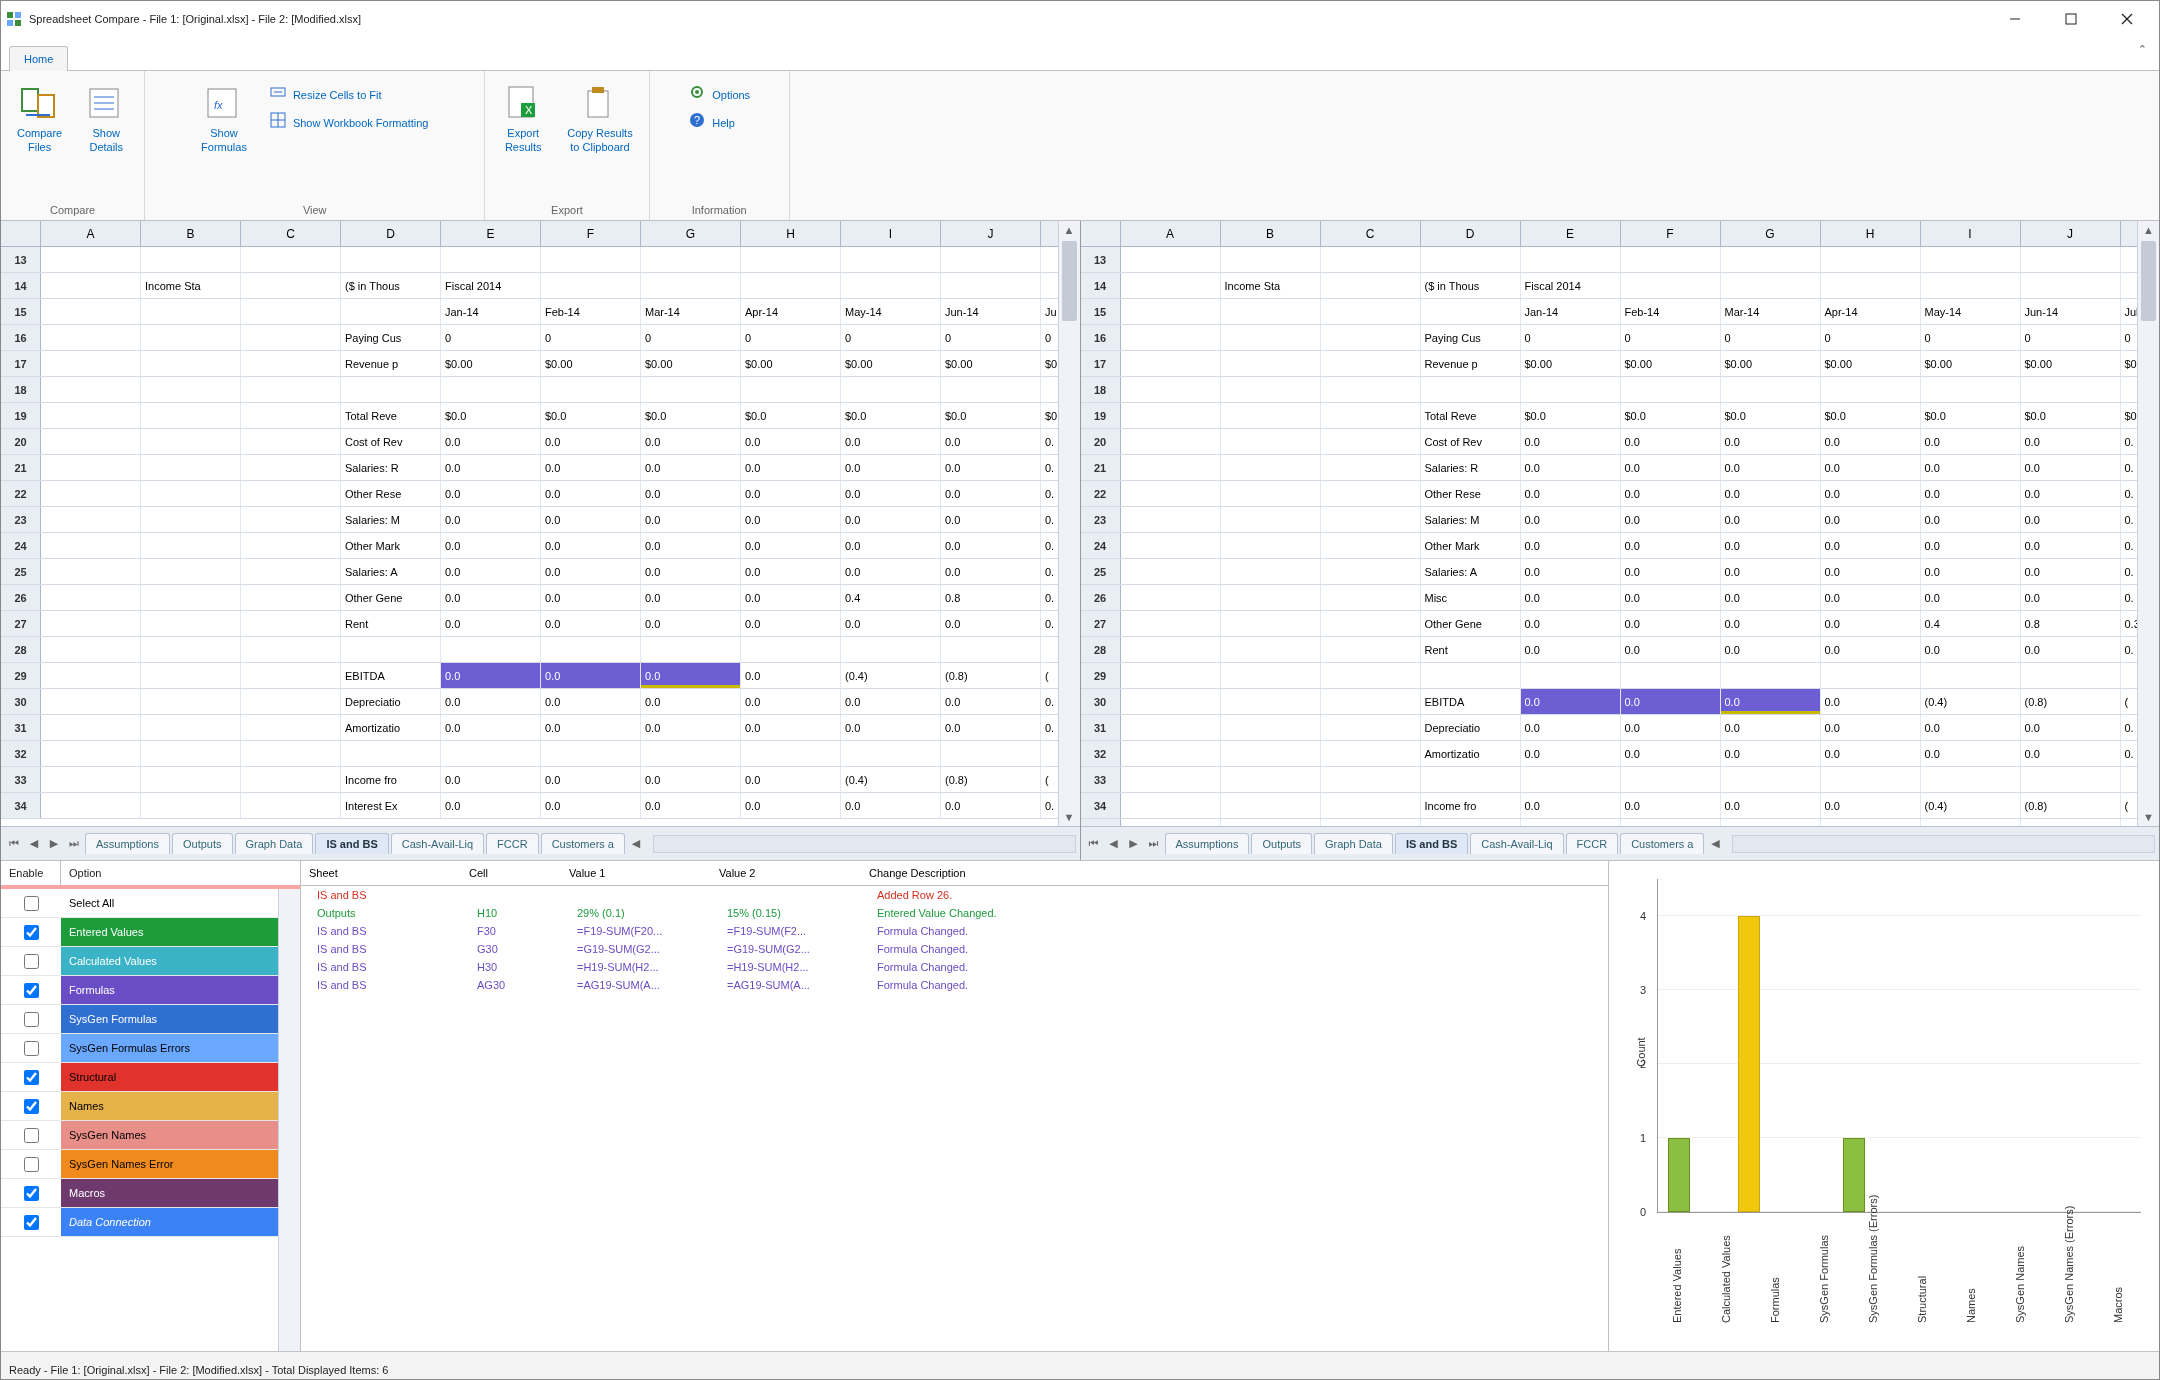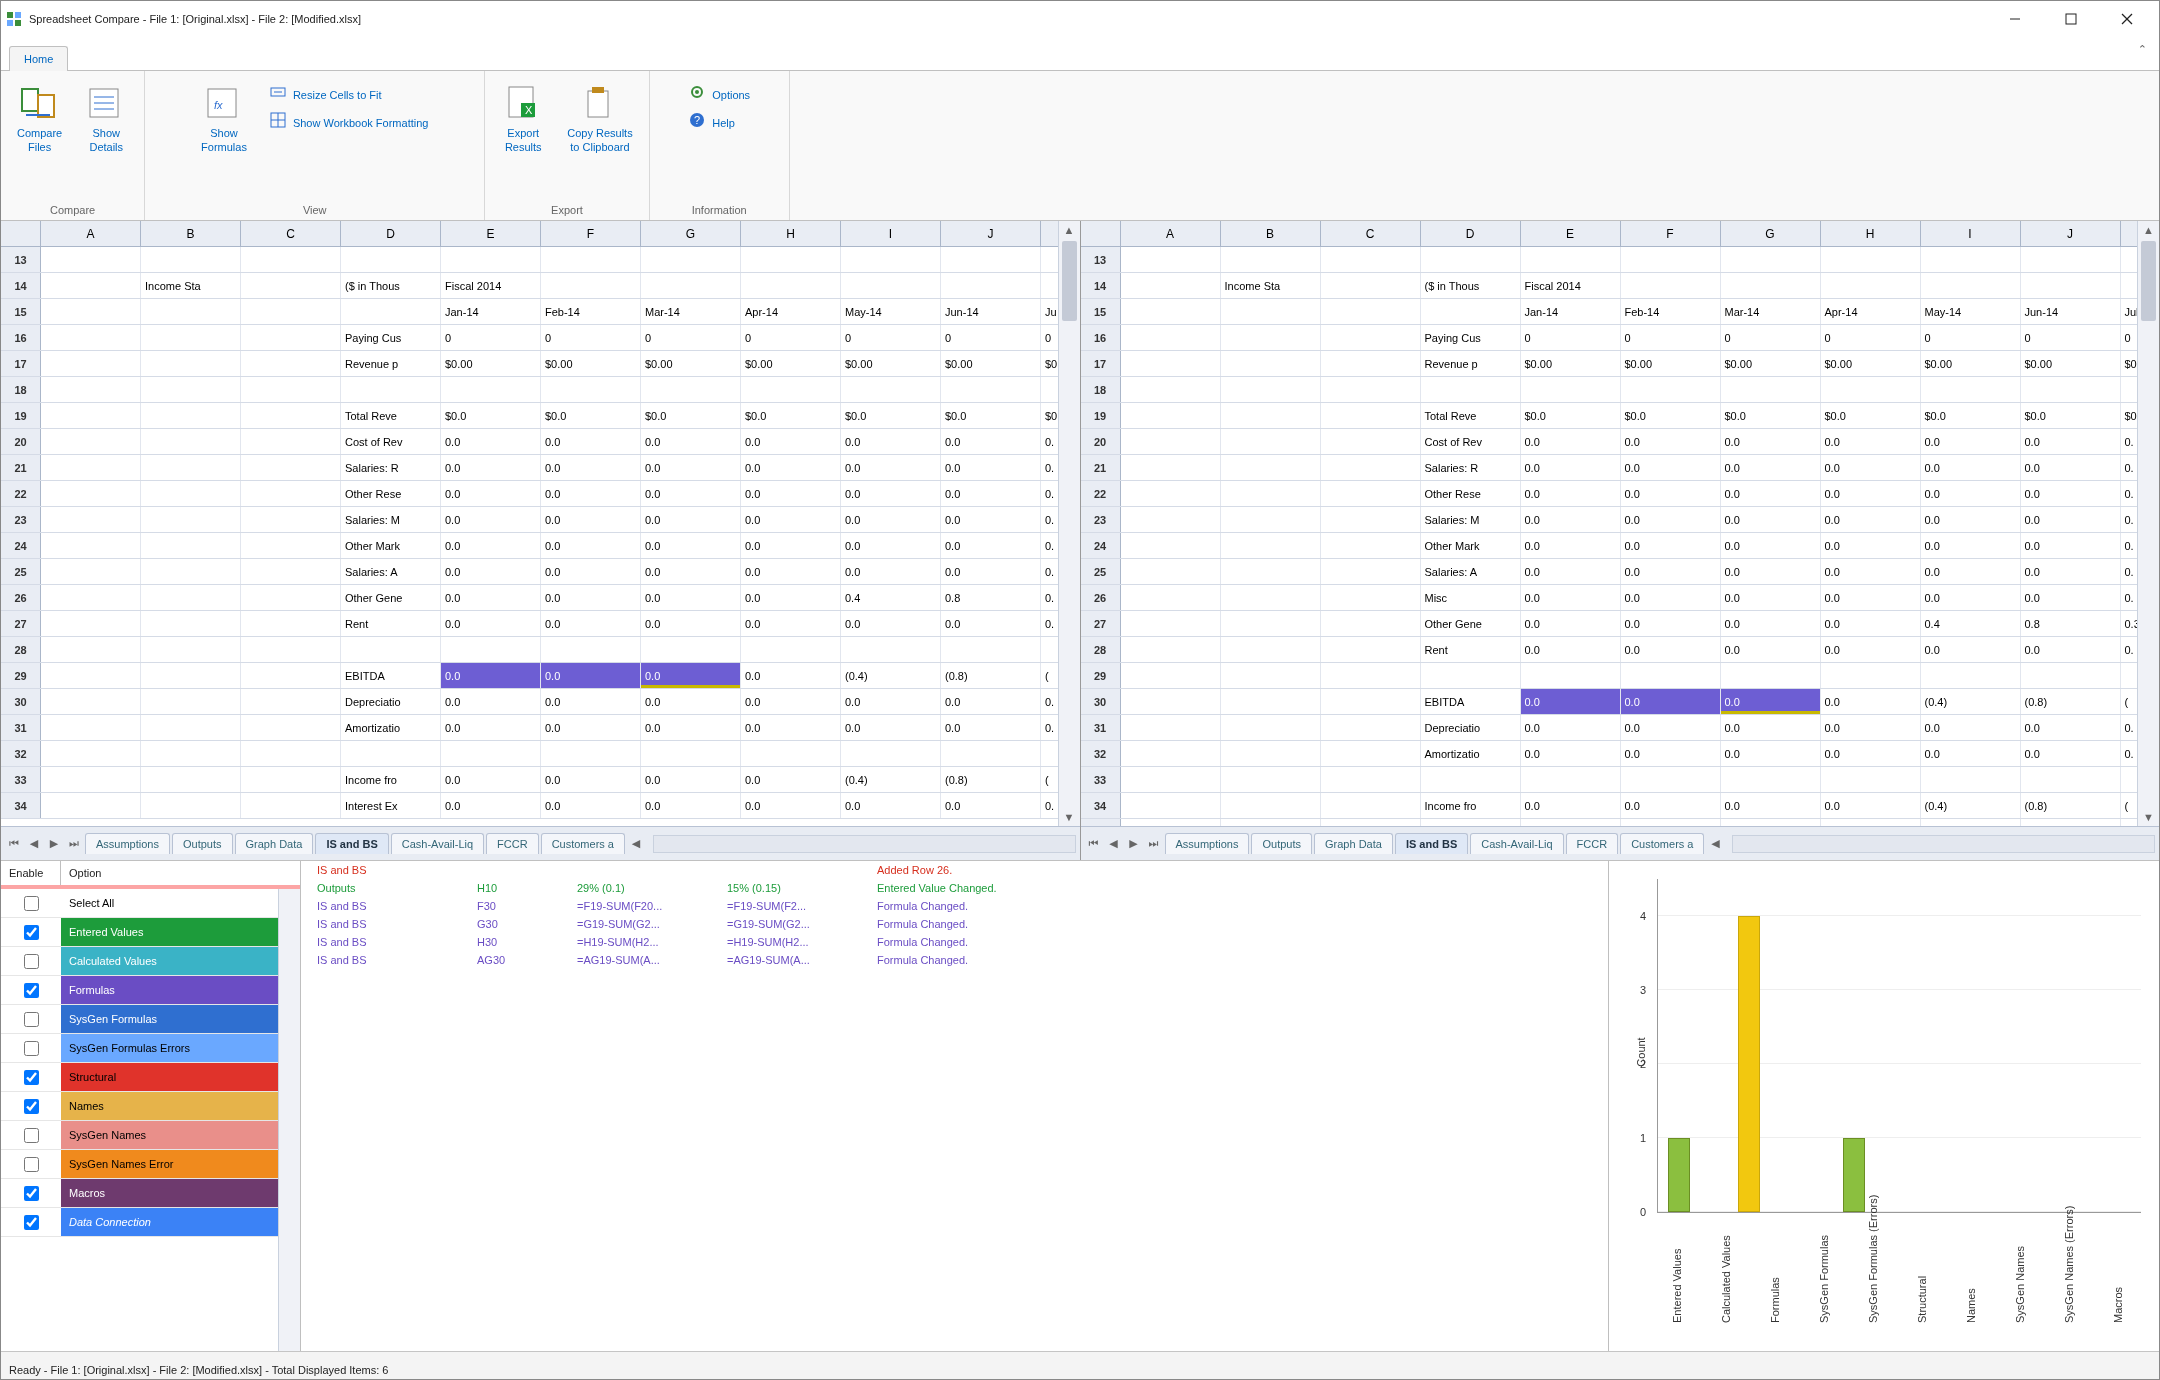--- a/index.html
+++ b/index.html
@@ -1034,20 +1034,27 @@
                 <input type="checkbox" checked="" style="">
               </div>
               <div class="lab" style="background: #3b82f6; color: rgb(255, 255, 255); font-style: italic;">Data Connection</div>
             </div>
           </div>
         <div class="scrollgutter"></div>
       </div>
     </div>
 
     <div class="results">
+      <div class="hdr">
+        <div class="c1">Sheet</div>
+        <div class="c2">Cell</div>
+        <div class="c3">Value 1</div>
+        <div class="c4">Value 2</div>
+        <div class="c5">Change Description</div>
+      </div>
       <div class="body" id="results-body">
           <div class="rrow" style="color: rgb(214, 47, 30);">
             <div class="c1">IS and BS</div>
             <div class="c2"></div>
             <div class="c3"></div>
             <div class="c4"></div>
             <div class="c5">Added Row 26.</div>
           </div>
           <div class="rrow" style="color: rgb(29, 156, 59);">
             <div class="c1">Outputs</div>

